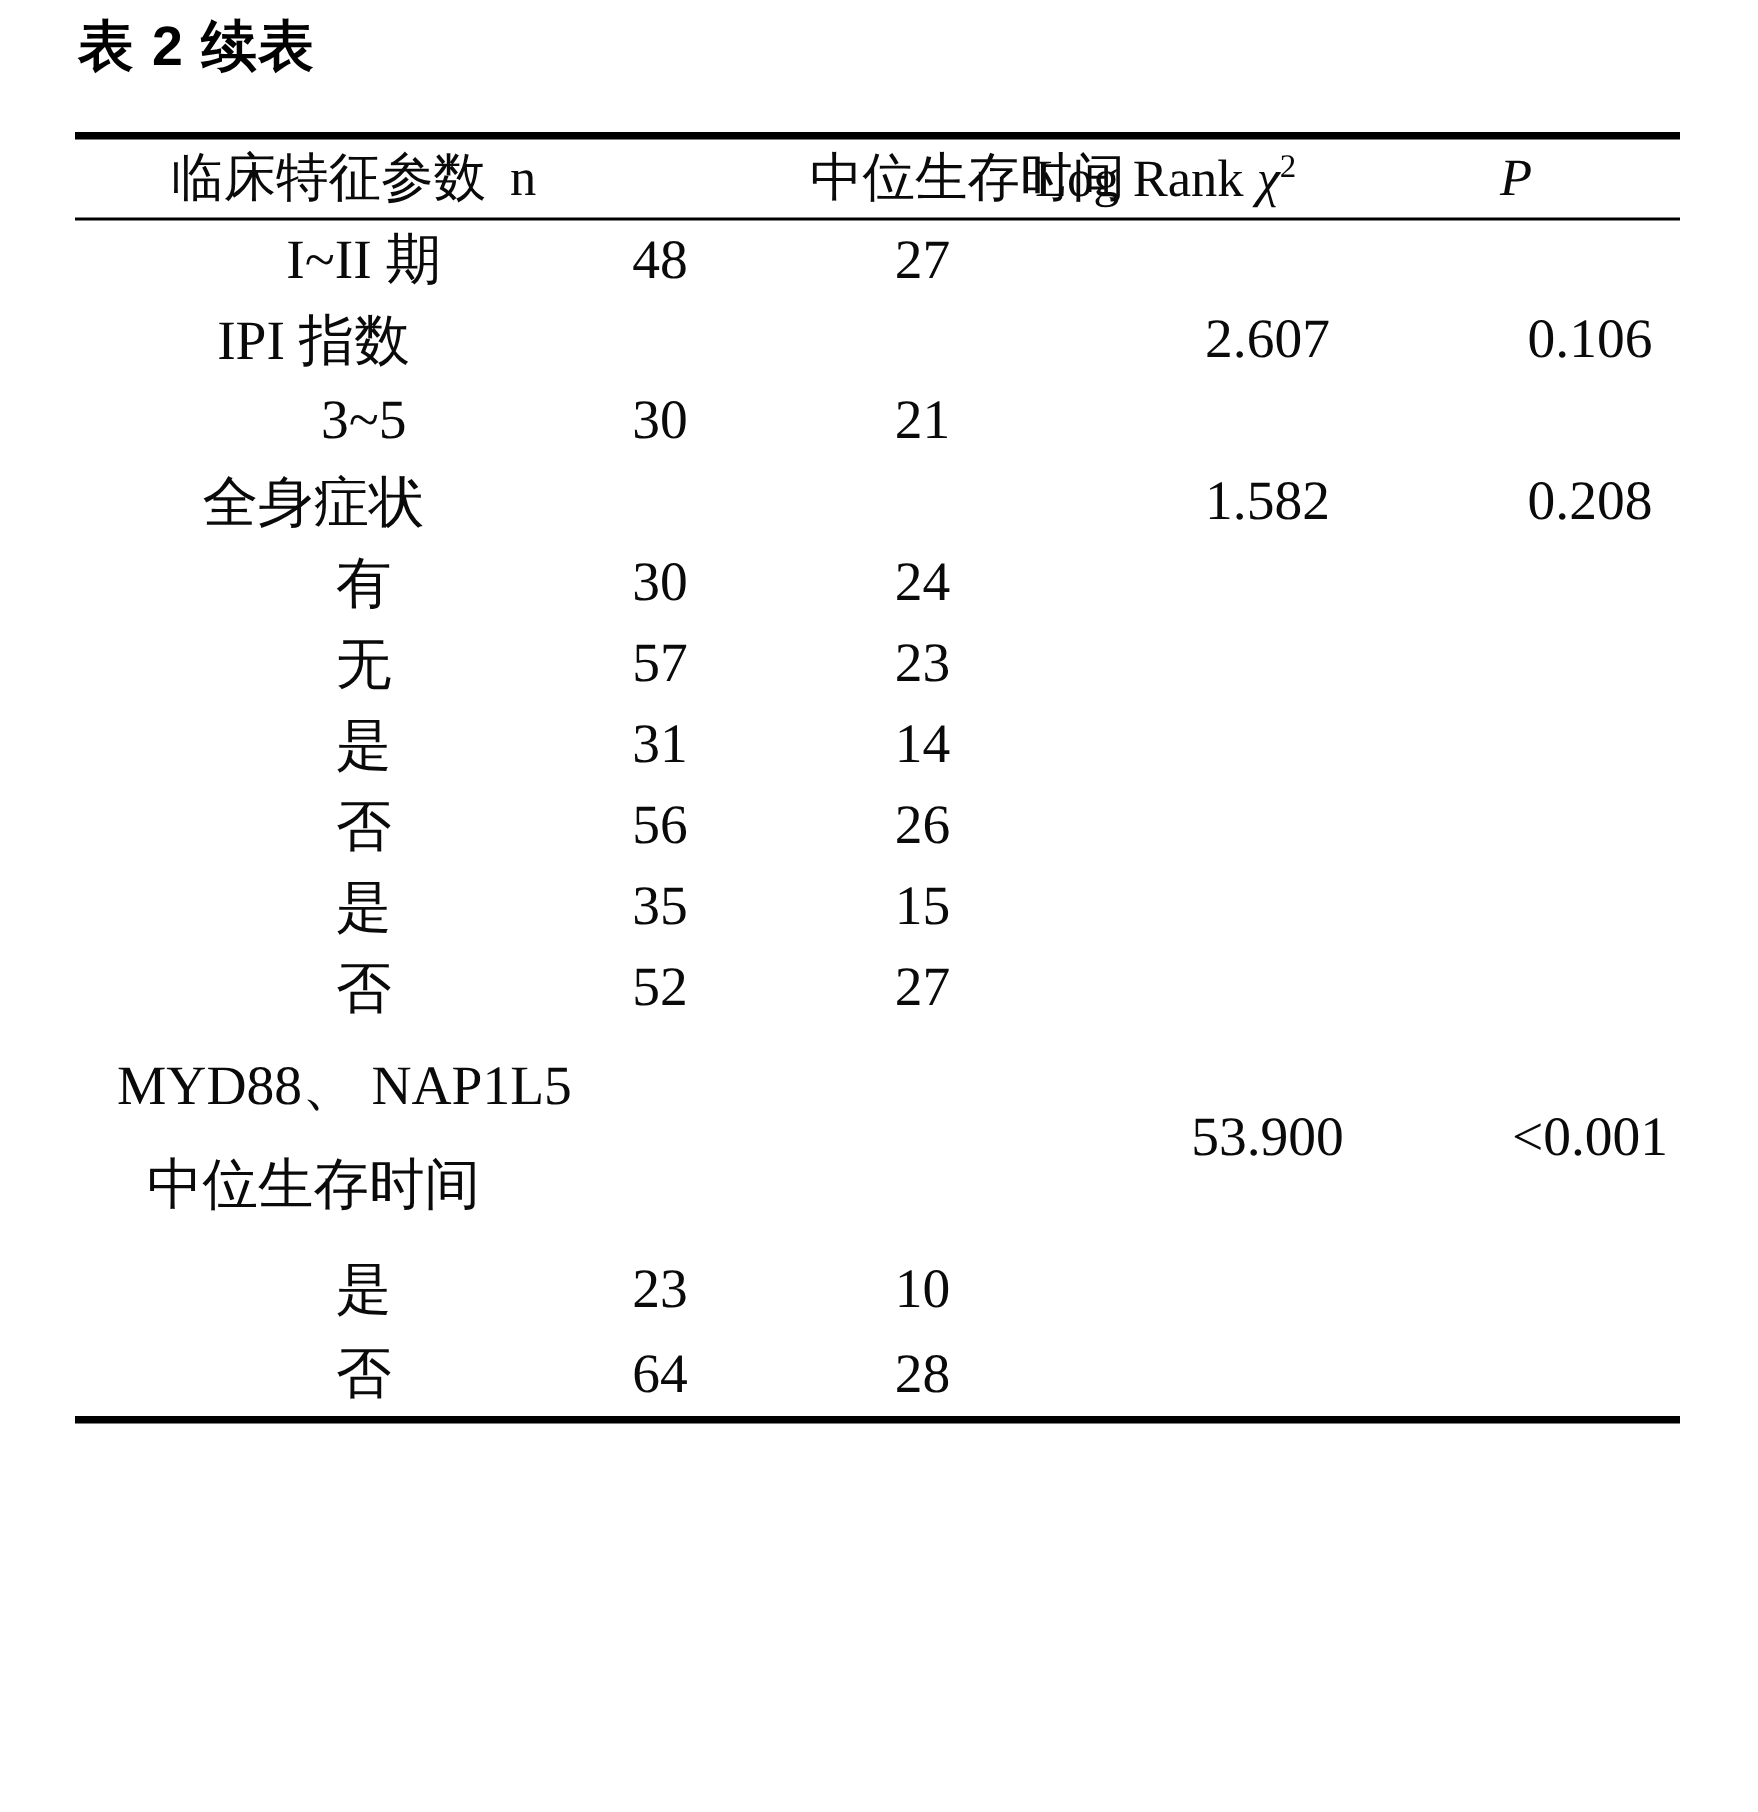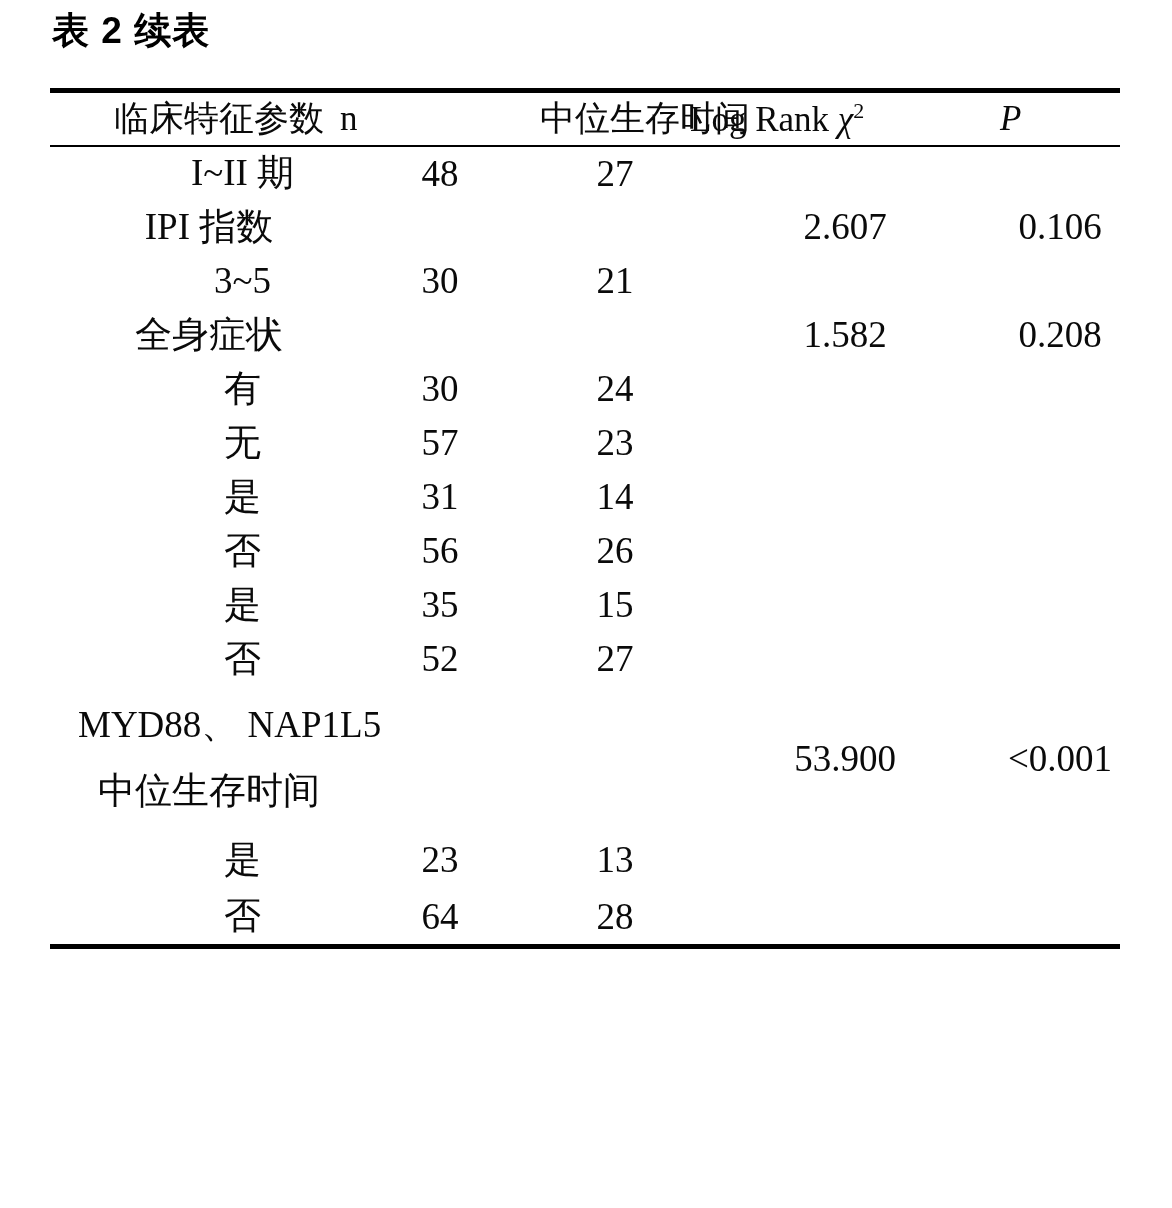--- a/index.html
+++ b/index.html
@@ -192,21 +192,21 @@
       <td class="c-n"></td>
       <td class="c-median"></td>
       <td class="c-chi">53.900</td>
       <td class="c-p">&lt;0.001</td>
     </tr>
         <tr class="row-spacious">
       <td class="c-param">
             <div class="label-line indent">是</div>
           </td>
       <td class="c-n">23</td>
-      <td class="c-median">13</td>
+      <td class="c-median">10</td>
       <td class="c-chi"></td>
       <td class="c-p"></td>
     </tr>
         <tr class="row-spacious">
       <td class="c-param">
             <div class="label-line indent">否</div>
           </td>
       <td class="c-n">64</td>
       <td class="c-median">28</td>
       <td class="c-chi"></td>

